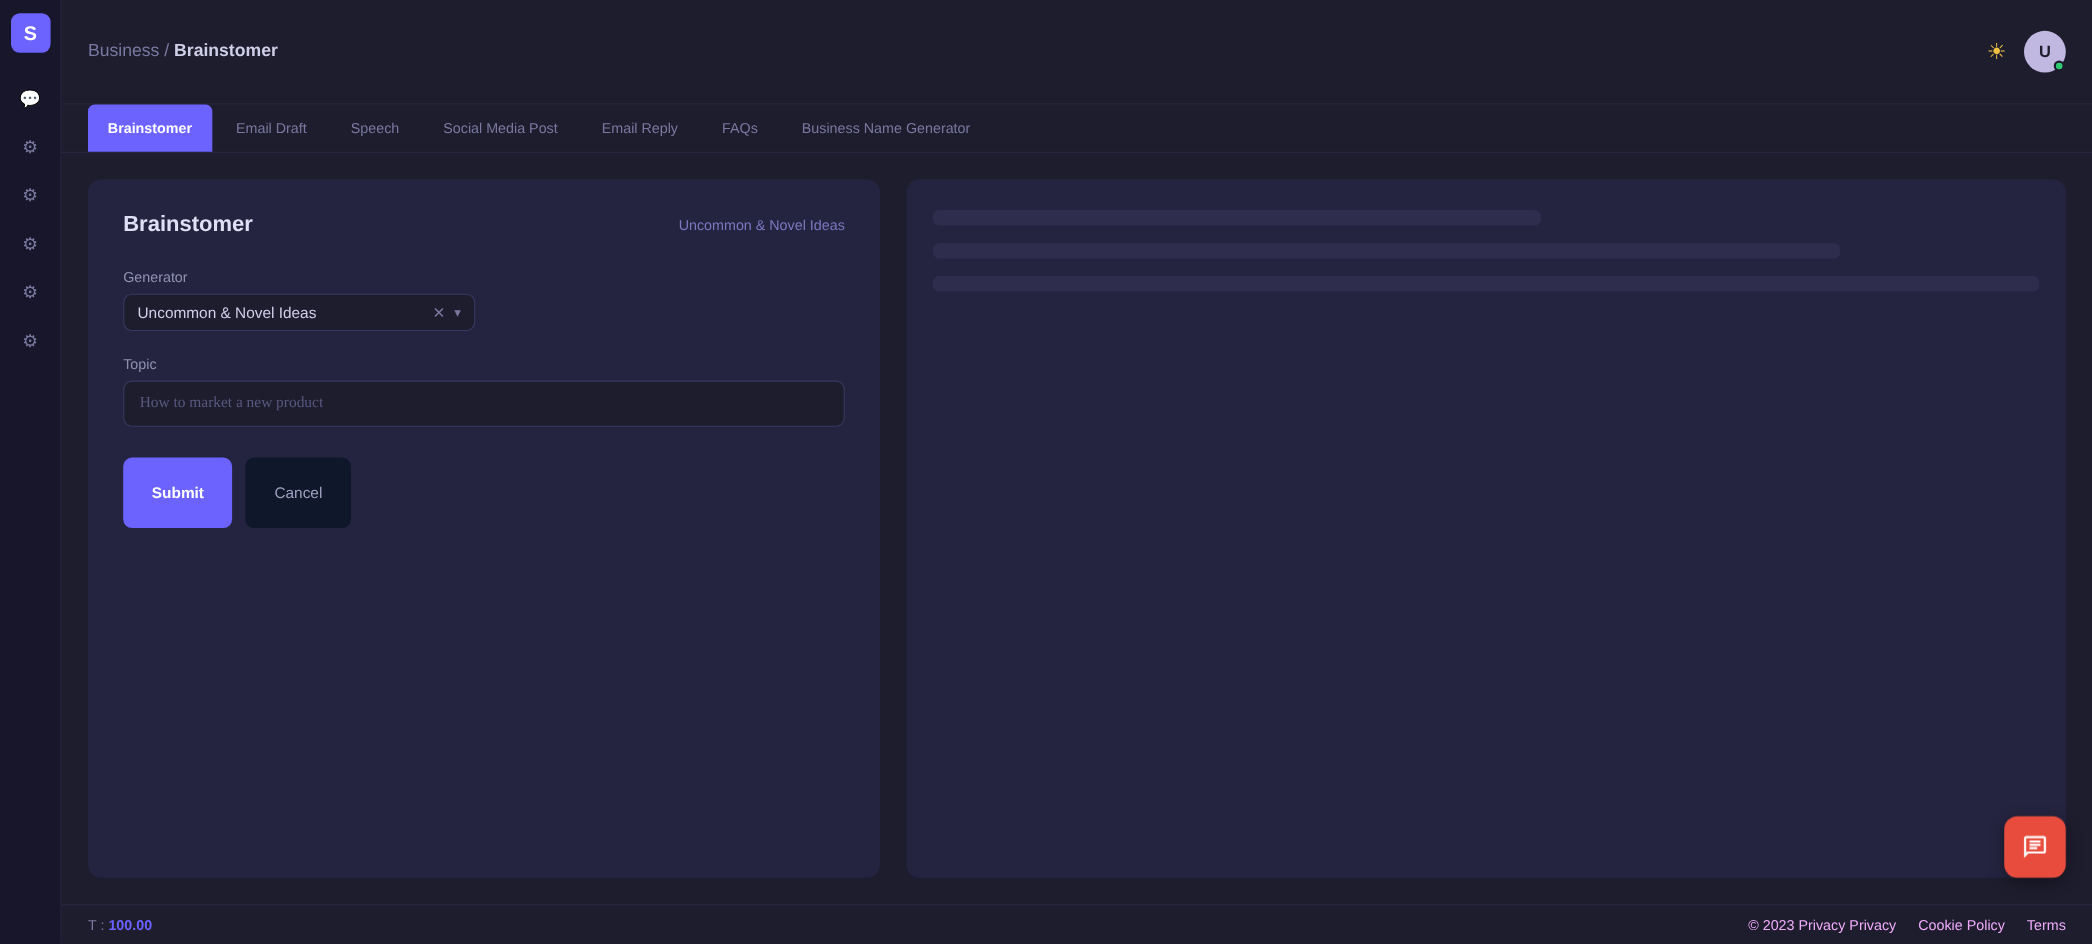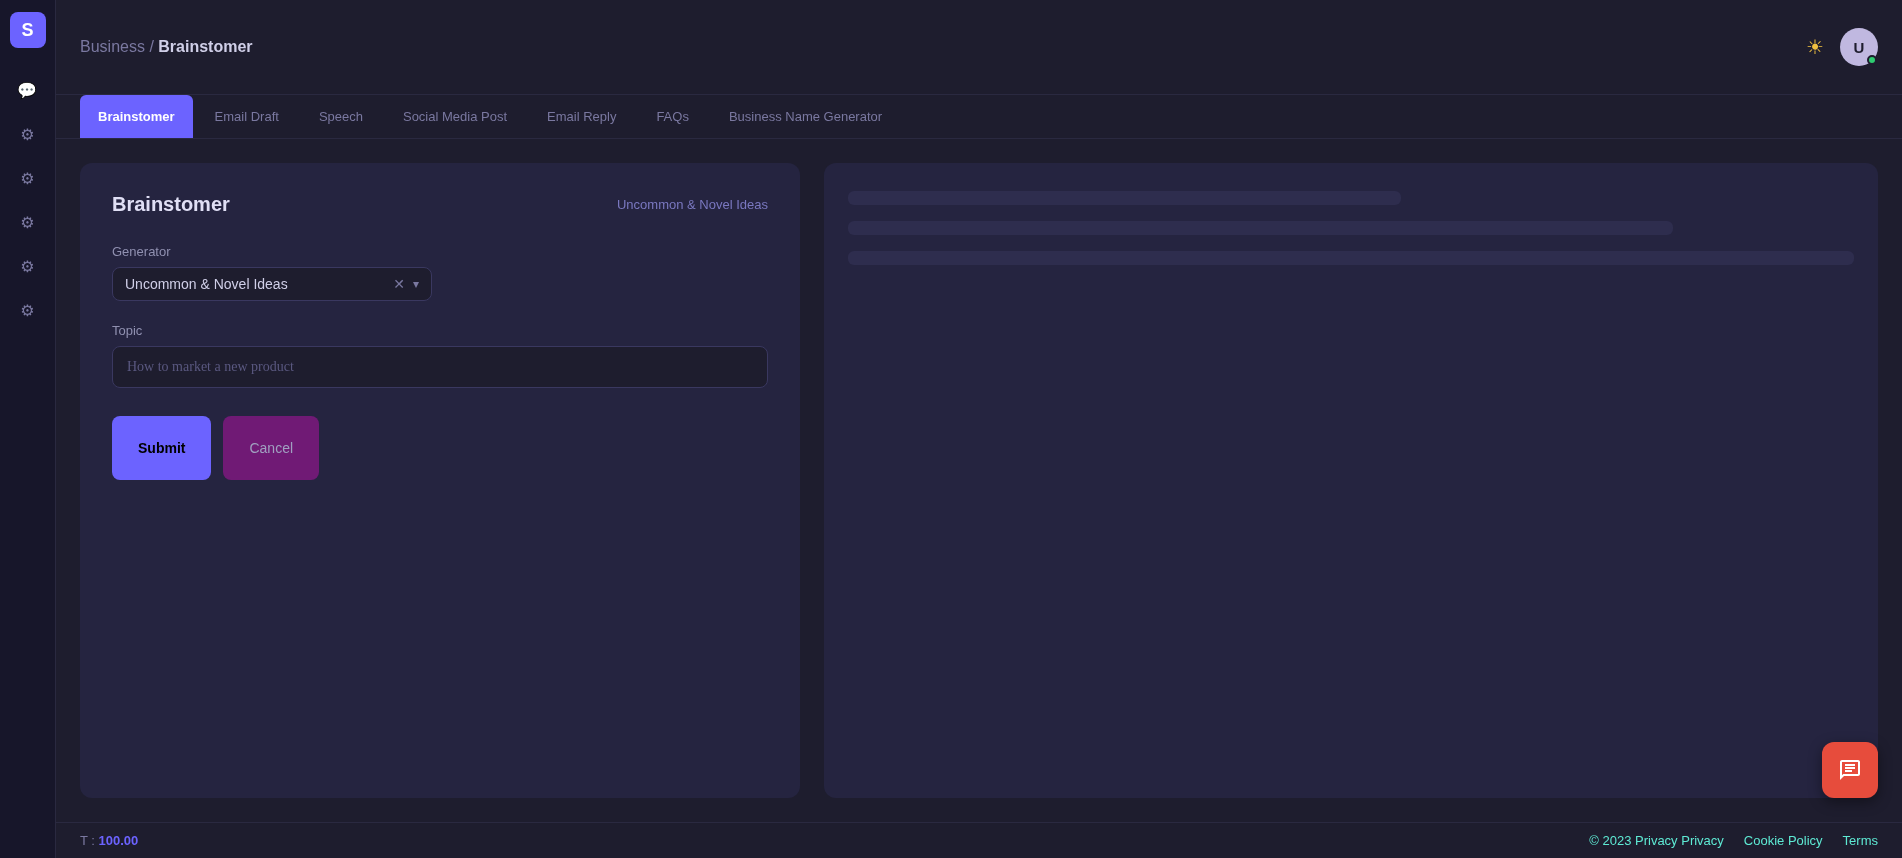--- a/index.html
+++ b/index.html
@@ -216,30 +216,30 @@
     .topic-input::placeholder {
       color: #5a5880;
     }
     .form-actions {
       display: flex;
       gap: 12px;
       margin-top: 28px;
     }
     .btn-submit {
       background: #6c63ff;
-      color: #000000;
+      color: #ffffff;
       border: none;
       border-radius: 8px;
       padding: 4px 26px;
       font-size: 14px;
       font-weight: 600;
       cursor: pointer;
     }
     .btn-cancel {
-      background: #701a75;
+      background: #0f172a;
       color: #a0a0c0;
       border: none;
       border-radius: 8px;
       padding: 24px 26px;
       font-size: 14px;
       cursor: pointer;
     }
 
     
     .right-panel {
@@ -278,21 +278,21 @@
       font-weight: 600;
     }
     .footer-right {
       display: flex;
       gap: 20px;
       align-items: center;
       color: #7a78a0;
     }
     .footer-link {
       cursor: pointer;
-      color: #5eead4;
+      color: #f0abfc;
     }
 
     
     .chat-fab {
       position: fixed;
       bottom: 60px;
       right: 24px;
       width: 56px;
       height: 56px;
       background: #e74c3c;

